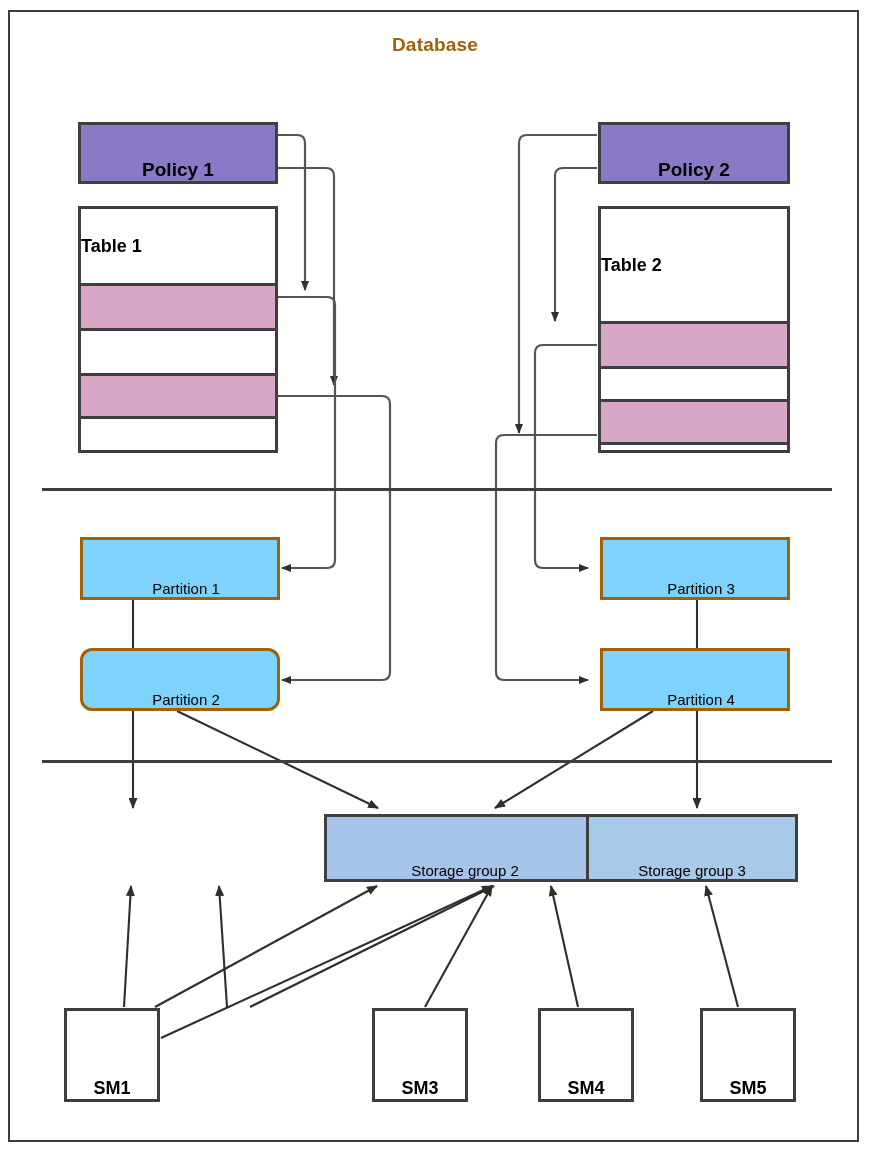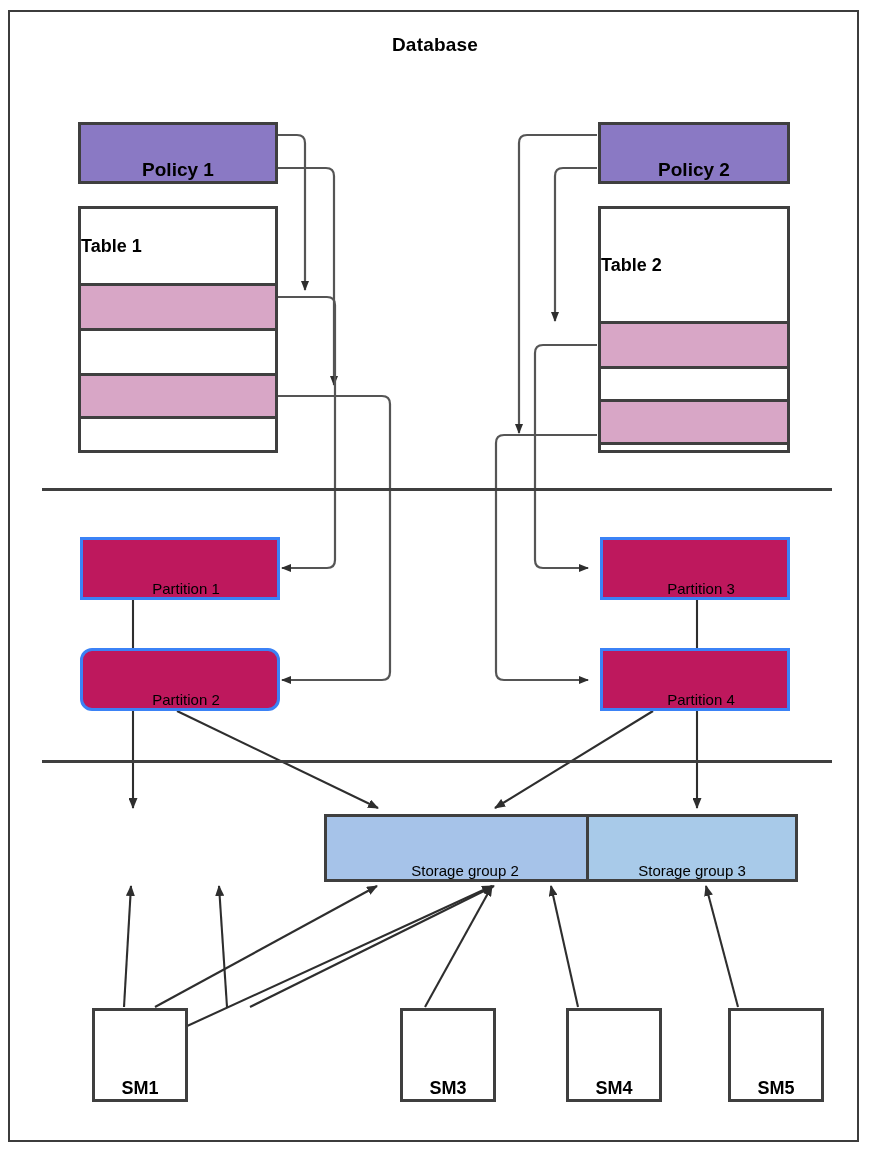--- a/index.html
+++ b/index.html
@@ -47,21 +47,21 @@
     z-index: 1;
   }
   .title {
     position: absolute;
     left: 0;
     top: 34px;
     width: 870px;
     text-align: center;
     font-size: 19px;
     font-weight: bold;
-    color: #000000;
+    color: #a16207;
     letter-spacing: 0.2px;
     z-index: 4;
   }
   .policy {
     background: #8a79c4;
     border: 3px solid #3f3f3f;
     font-size: 19px;
     font-weight: bold;
   }
   .table-box {
@@ -85,39 +85,38 @@
   }
   .trow {
     box-sizing: border-box;
     background: #ffffff;
     border-top: 3px solid #3f3f3f;
   }
   .trow.pink {
     background: #d8a6c6;
   }
   .partition {
-    background: #be185d;
-    border: 3px solid #3b82f6;
+    background: #7dd3fc;
+    border: 3px solid #a16207;
     font-size: 15px;
     font-weight: normal;
     padding-left: 12px;
   }
   .storage {
     border: 3px solid #3f3f3f;
     font-size: 15px;
     font-weight: normal;
   }
   .sg-light { background: #a8cae9; }
   .sg-dark  { background: #a6c3e9; margin-left: 29px; }
   .sm {
     background: #ffffff;
     border: 3px solid #3f3f3f;
     font-size: 18px;
     font-weight: bold;
-    margin-left: 28px;
   }
   .sep {
     position: absolute;
     height: 0;
     border-top: 3px solid #3f3f3f;
     z-index: 2;
   }
 </style>
 </head>
 <body>

